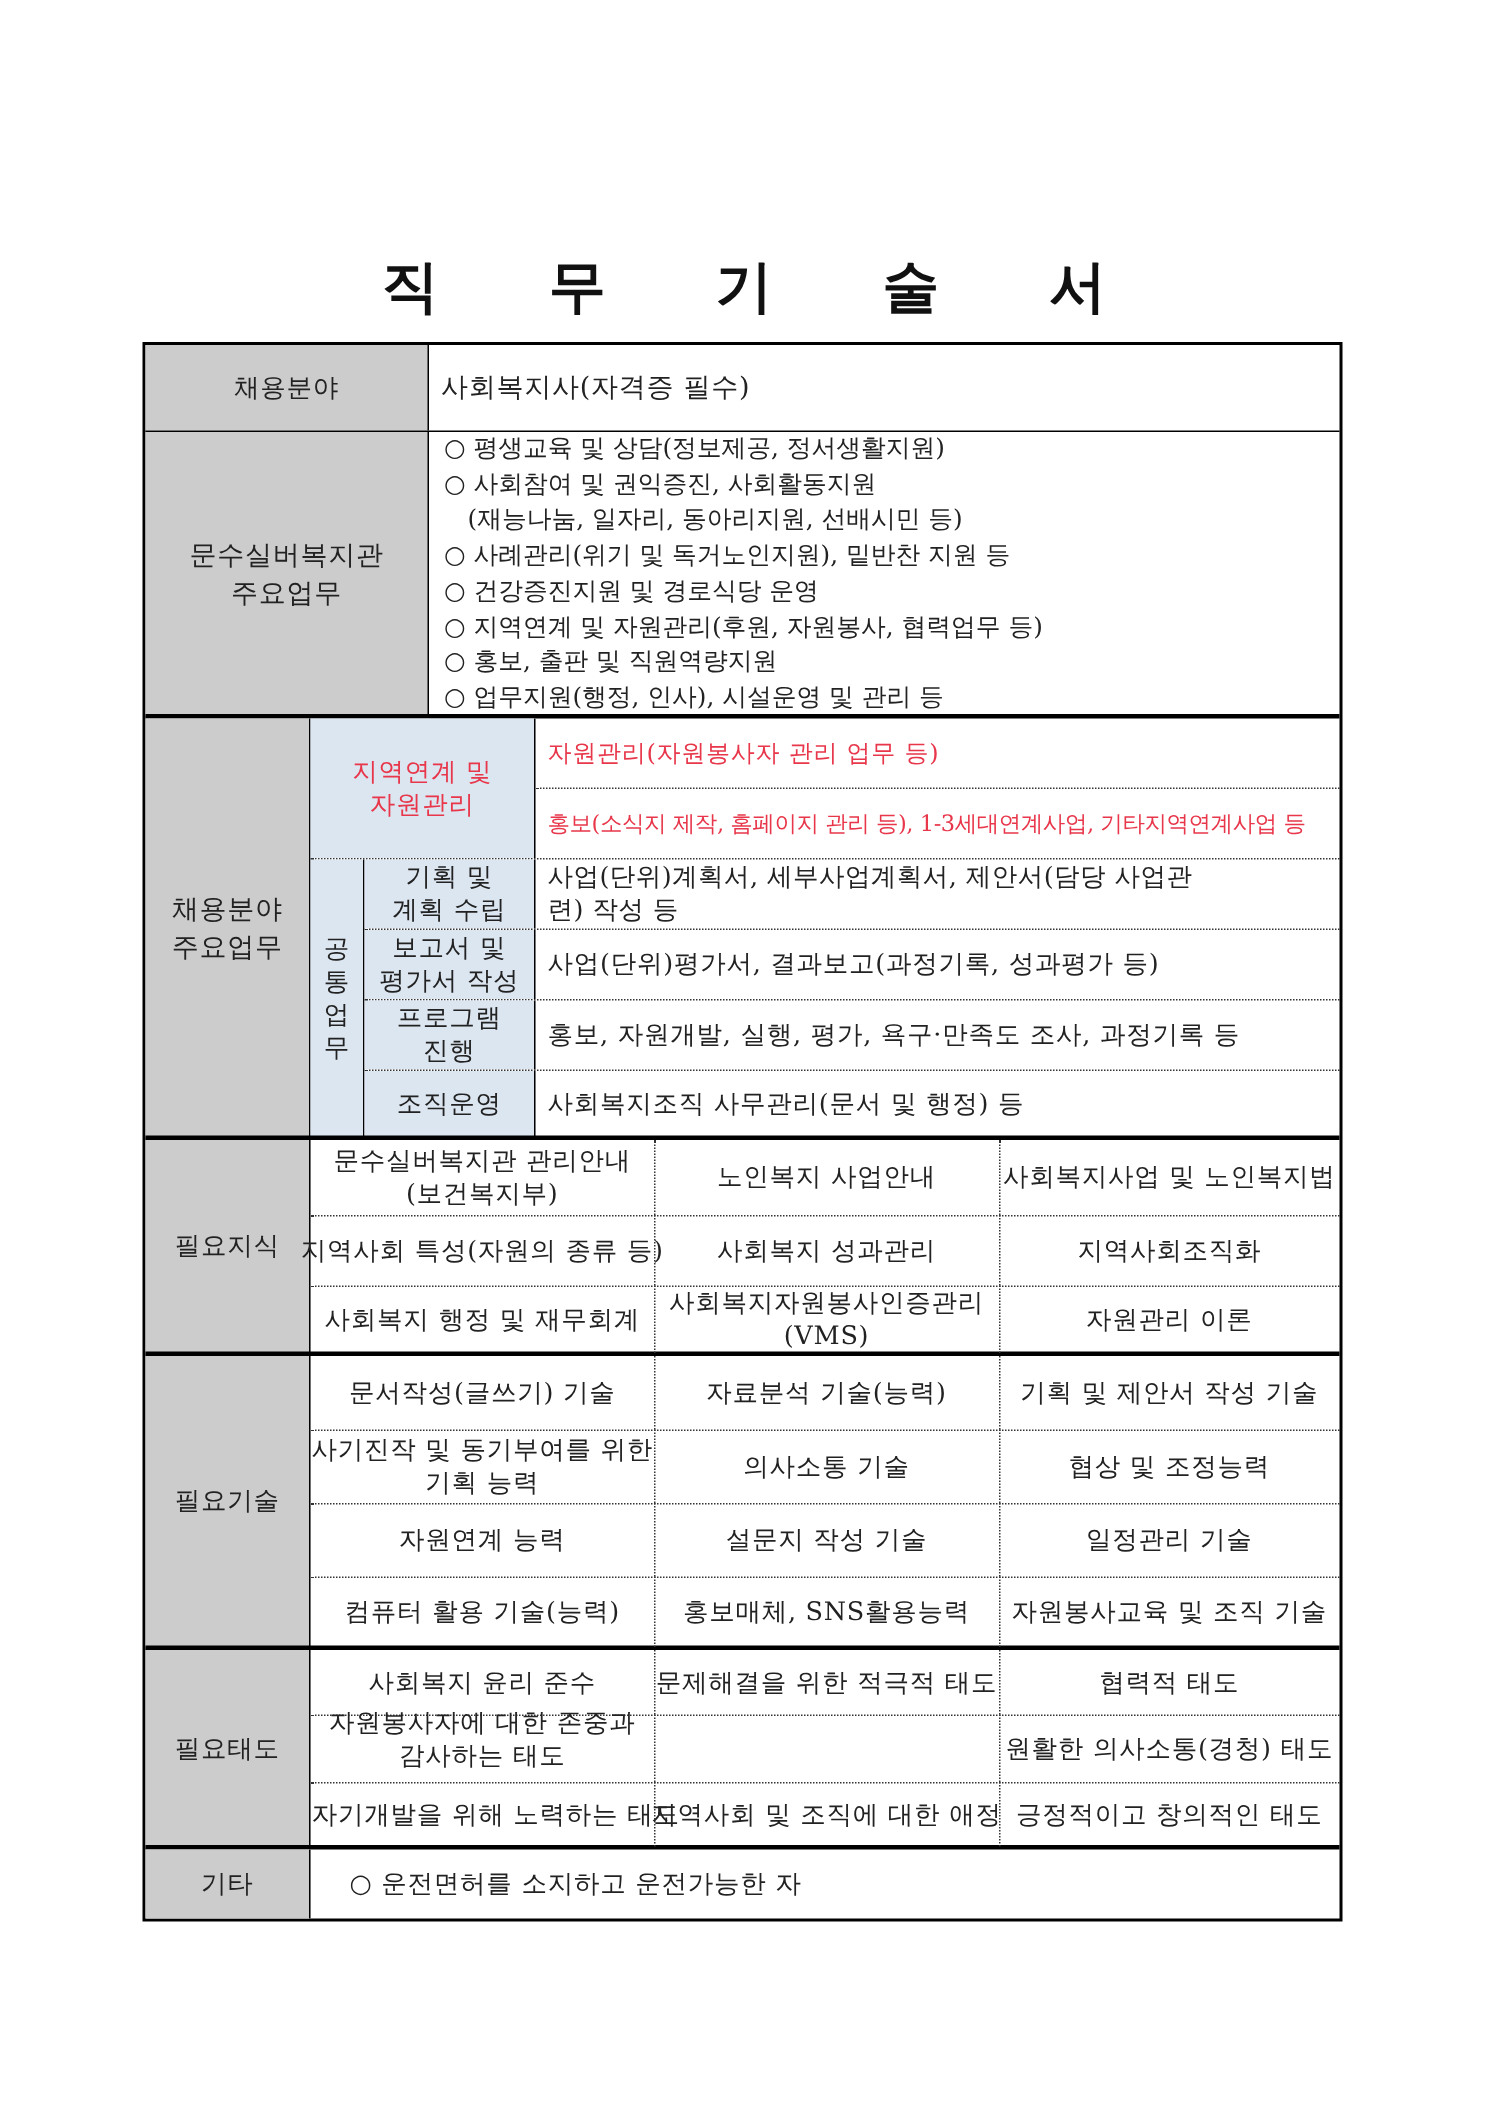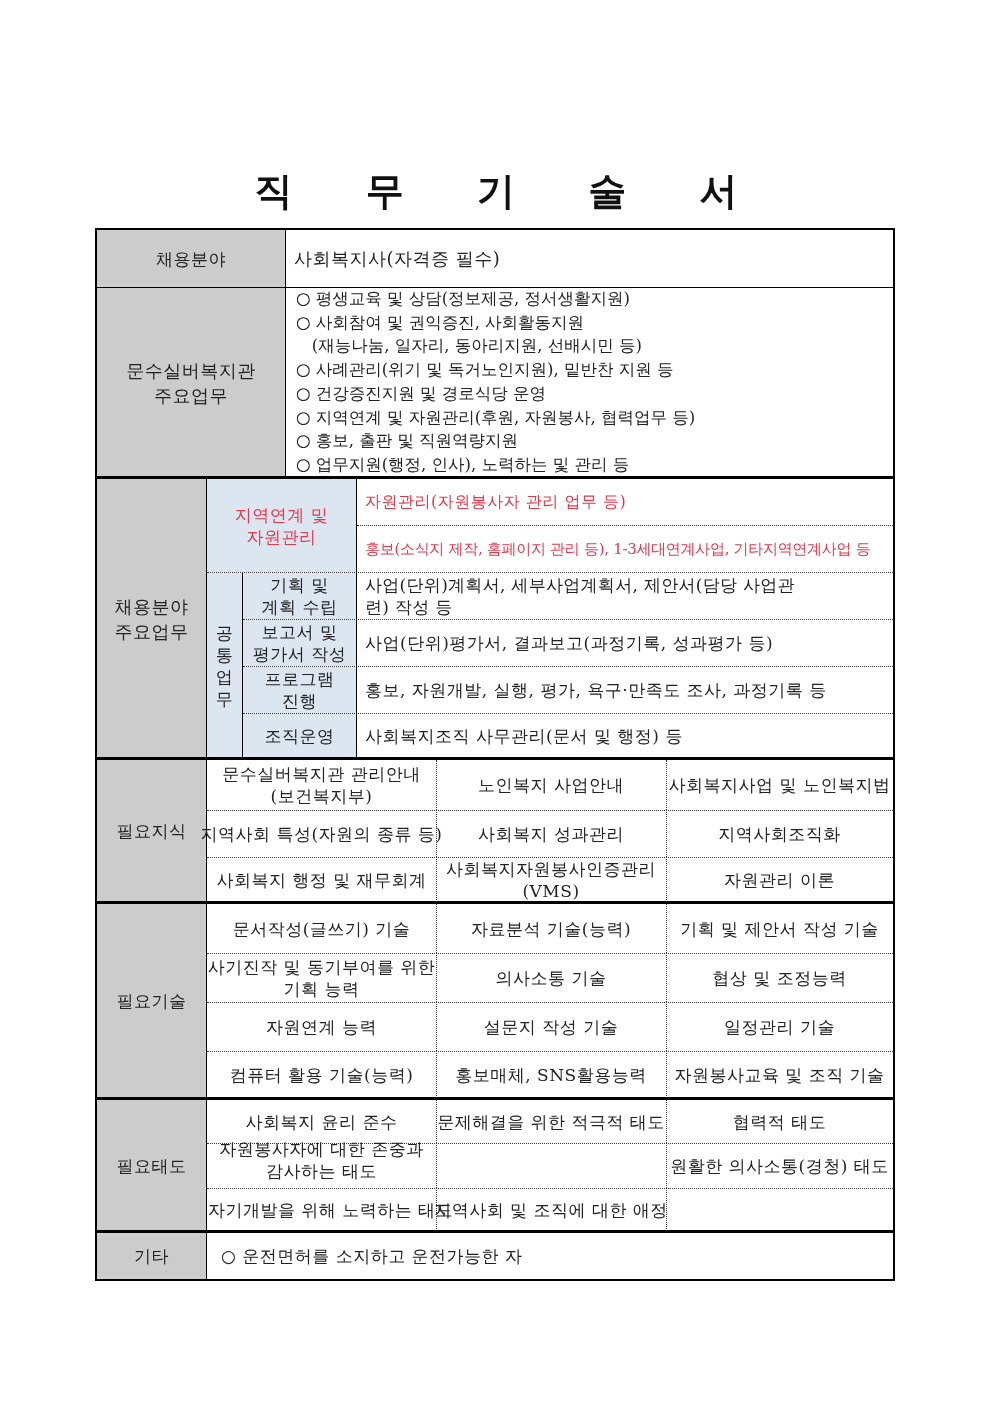--- a/index.html
+++ b/index.html
@@ -45,21 +45,21 @@
     <div style="font-size:18px;line-height:25px;">주요업무</div>
   </div>
   <div class="bullets" style="top:57px;left:199px;">
     <div>○ 평생교육 및 상담(정보제공, 정서생활지원)</div>
     <div>○ 사회참여 및 권익증진, 사회활동지원</div>
     <div style="white-space:pre;">   (재능나눔, 일자리, 동아리지원, 선배시민 등)</div>
     <div>○ 사례관리(위기 및 독거노인지원), 밑반찬 지원 등</div>
     <div>○ 건강증진지원 및 경로식당 운영</div>
     <div>○ 지역연계 및 자원관리(후원, 자원봉사, 협력업무 등)</div>
     <div>○ 홍보, 출판 및 직원역량지원</div>
-    <div>○ 업무지원(행정, 인사), 노력하는 및 관리 등</div>
+    <div>○ 업무지원(행정, 인사), 시설운영 및 관리 등</div>
   </div>
   <div class="hline-solid" style="top:246px;"></div>
 
   <div class="cell center gray vert" style="left:0;top:249px;width:110px;height:279px;border-right:1px solid #000;">
     <div style="font-size:18px;line-height:25px;">채용분야</div>
     <div style="font-size:18px;line-height:25px;">주요업무</div>
   </div>
 
   <div class="cell center blue vert red" style="left:110px;top:249px;width:150px;height:93px;border-right:1px solid #000;">
     <div>지역연계 및</div>
@@ -130,21 +130,21 @@
 
   <div class="cell center gray" style="left:0;top:870px;width:110px;height:131px;border-right:1px solid #000;">
     <span>필요태도</span>
   </div>
   <div id="attitude-grid"></div>
   <div class="hline-solid" style="top:1000px;"></div>
 
   <div class="cell center gray" style="left:0;top:1003px;width:110px;height:46px;border-right:1px solid #000;">
     <span>기타</span>
   </div>
-  <div class="cell left" style="left:110px;top:1003px;width:686px;height:46px;padding-left:14px;">
+  <div class="cell left" style="left:110px;top:1003px;width:686px;height:46px;padding-left:26px;">
     <span>○ 운전면허를 소지하고 운전가능한 자</span>
   </div>
 <div class="cell center vert" style="left: 110px; top: 530px; width: 229px; height: 50px;">
       <div style="white-space: nowrap;">문수실버복지관 관리안내</div>
       <div>(보건복지부)</div>
     </div>
     <div class="cell center vert" style="left: 339px; top: 530px; width: 230px; height: 50px;">
       <div style="white-space: nowrap;">노인복지 사업안내</div>
     </div>
     <div class="vline-dot" style="left: 339px; top: 530px; height: 50px;"></div>
@@ -247,14 +247,17 @@
     </div>
     <div class="vline-dot" style="left: 569px; top: 913px; height: 45px;"></div>
     <div class="hline-dot" style="left: 110px; right: 0px; top: 958px;"></div>
     <div class="cell center vert" style="left: 110px; top: 958px; width: 229px; height: 43px; padding-left: 18px;">
       <div style="white-space: nowrap;">자기개발을 위해 노력하는 태도</div>
     </div>
     <div class="cell center vert" style="left: 339px; top: 958px; width: 230px; height: 43px;">
       <div style="white-space: nowrap;">지역사회 및 조직에 대한 애정</div>
     </div>
     <div class="vline-dot" style="left: 339px; top: 958px; height: 43px;"></div>
+    <div class="cell center vert" style="left: 569px; top: 958px; width: 227px; height: 43px;">
+      <div style="white-space: nowrap;">긍정적이고 창의적인 태도</div>
+    </div>
     <div class="vline-dot" style="left: 569px; top: 958px; height: 43px;"></div>
   </div>
 
 </body></html>

